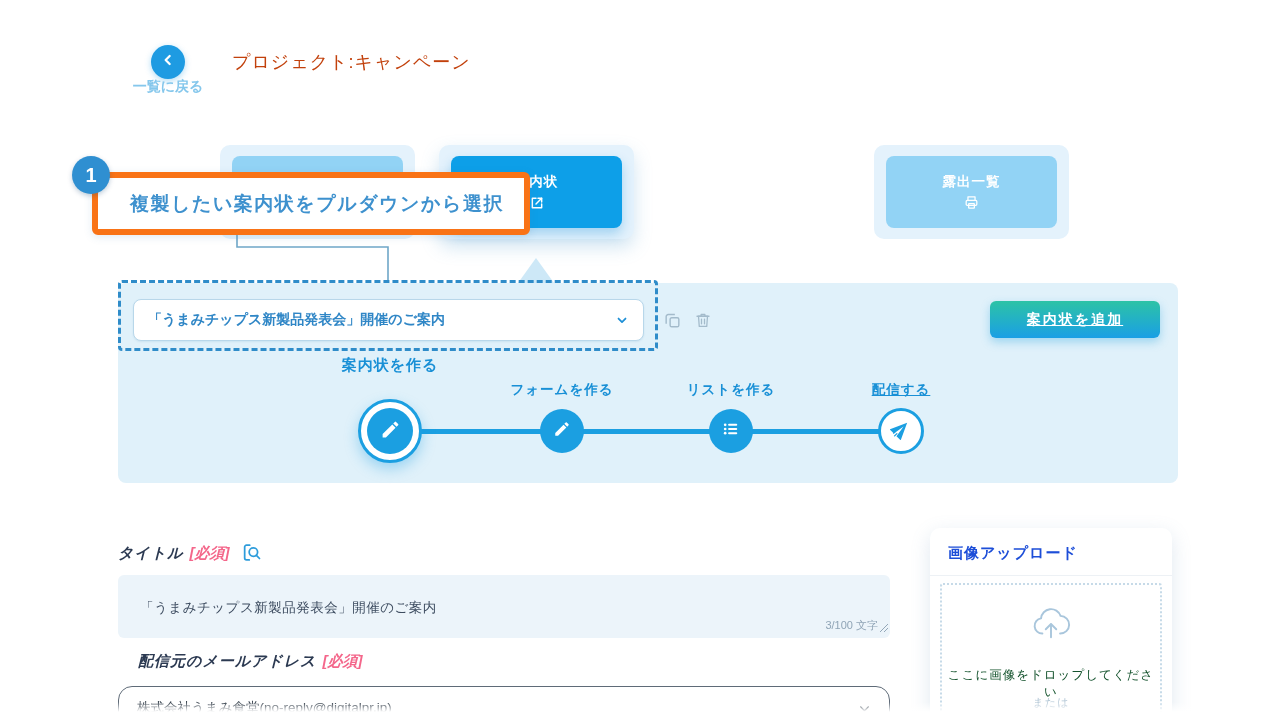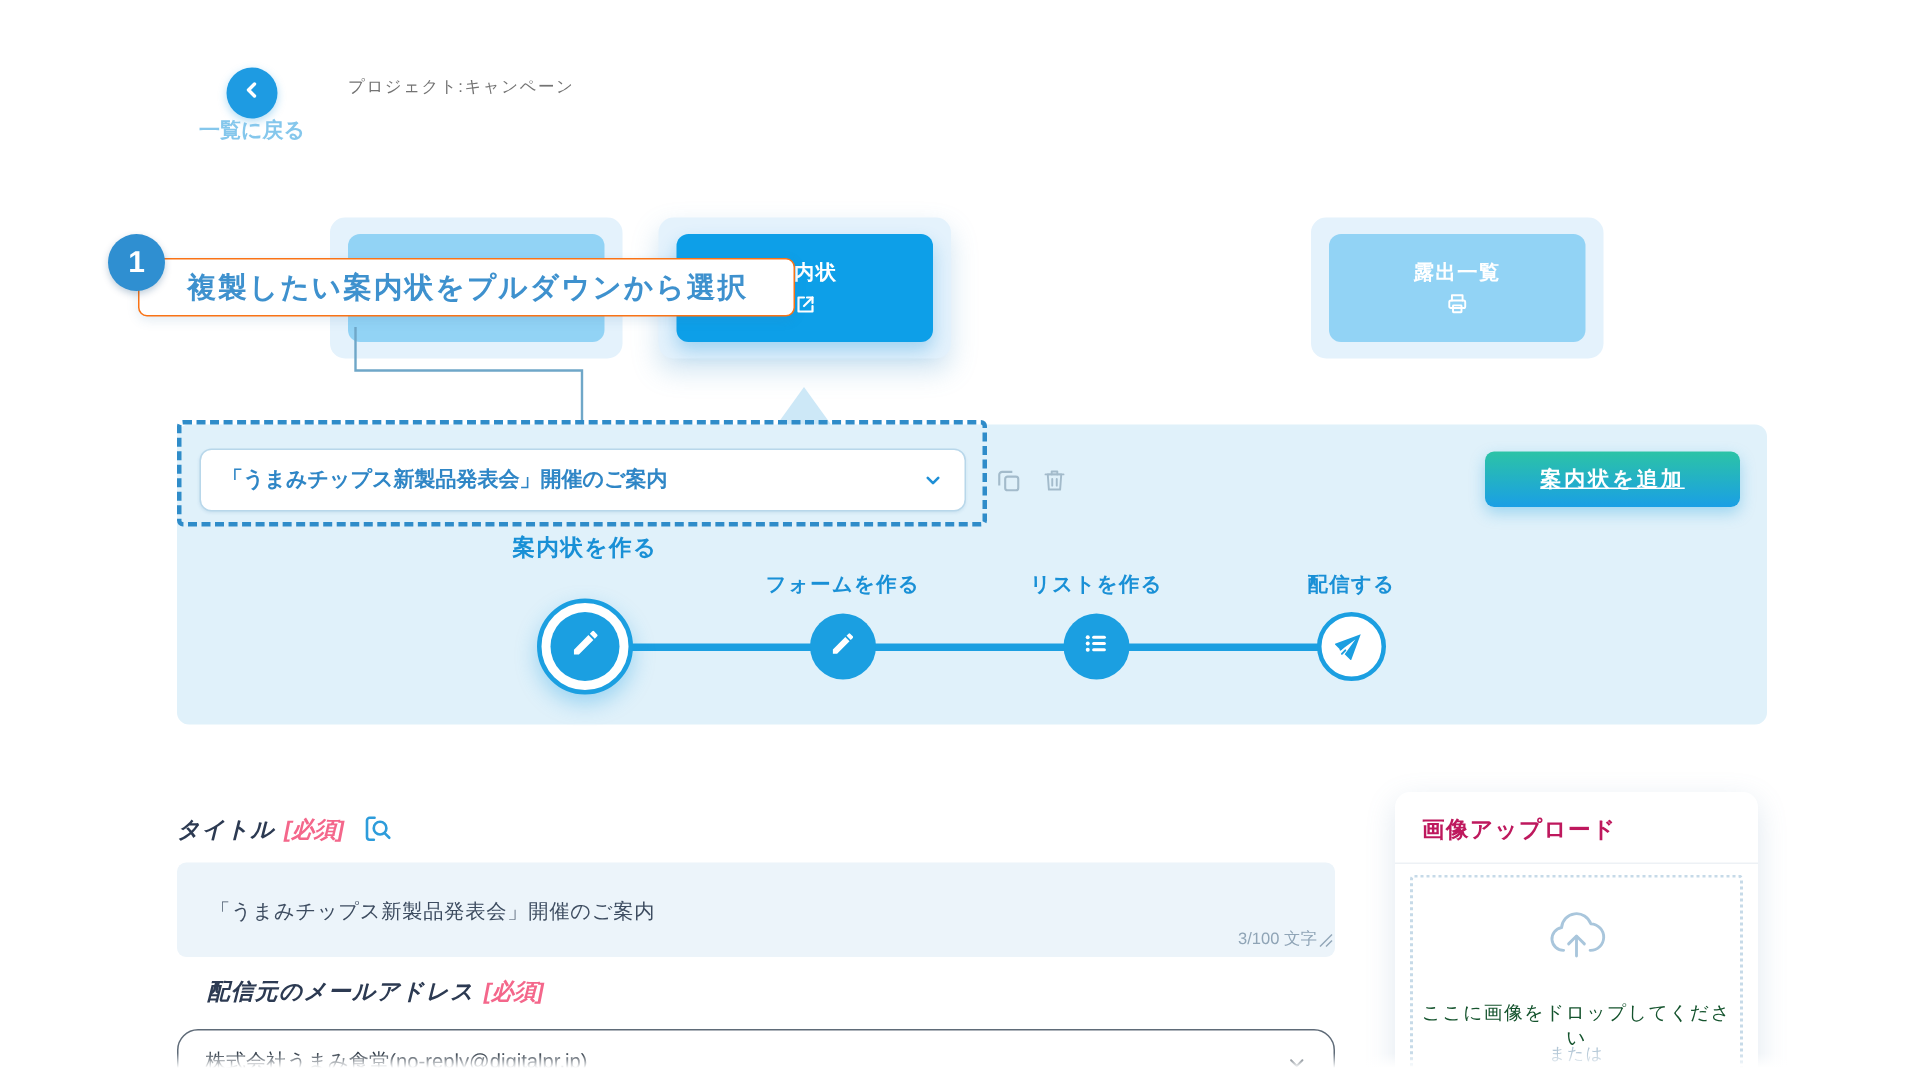--- a/index.html
+++ b/index.html
@@ -6,41 +6,41 @@
   html,body { background:#fff; }
   body { font-family: "Liberation Sans", sans-serif; }
   #app { position: relative; width: 1280px; height: 720px; background: #fff; overflow: hidden; }
 
   
   .back-btn { position:absolute; left:151px; top:45px; width:34px; height:34px; border-radius:50%;
     background:#1e9be2; display:flex; align-items:center; justify-content:center; cursor:pointer;
     box-shadow:0 2px 6px rgba(30,155,226,.35); z-index:2;}
   .back-label { position:absolute; left:118px; top:78px; width:100px; text-align:center;
     color:#85c7ec; font-size:14px; font-weight:600; z-index:2;}
-  .proj-label { position:absolute; left:232px; top:50px; color:#737373; font-size:11px; letter-spacing:1px; }
+  .proj-label { position:absolute; left:232px; top:50px; color:#c2410c; font-size:18px; letter-spacing:1px; }
   .proj-title { position:absolute; left:232px; top:74px; color:#333f51; font-size:17.5px; font-weight:600; letter-spacing:1px; }
 
   
   .tab-wrap { position:absolute; top:145px; width:195px; height:94px; background:#e4f2fc; border-radius:10px; z-index:1; }
   .tab-wrap.active { box-shadow:0 8px 18px rgba(90,160,210,.28); }
   .tab-card { position:absolute; left:12px; top:11px; width:171px; height:72px; border-radius:8px;
     background:#92d3f5; display:flex; flex-direction:column; align-items:center; justify-content:center;
     gap:3px; cursor:pointer; }
   .tab-card.active { background:#0d9fe8; box-shadow:0 6px 12px rgba(10,140,220,.3); }
   .tab-label { color:#fff; font-size:13.5px; font-weight:bold; letter-spacing:1px; }
   .tab-icon { height:18px; display:flex; align-items:center; }
 
   
   .notch { position:absolute; left:518px; top:258px; width:0; height:0;
     border-left:18px solid transparent; border-right:18px solid transparent;
     border-bottom:25px solid #cde8f7; z-index:2; }
 
   
-  .tooltip { position:absolute; left:92px; top:172px; width:438px; height:39px; background:#fff;
-    border:1px solid #f97316; border-radius:6px; box-shadow:0 2px 8px rgba(60,120,170,.15);
+  .tooltip { position:absolute; left:92px; top:172px; width:438px; height:63px; background:#fff;
+    border:6px solid #f97316; border-radius:6px; box-shadow:0 2px 8px rgba(60,120,170,.15);
     display:flex; align-items:center; padding-left:32px; z-index:6; }
   .tooltip-text { color:#3e91ce; font-size:19px; font-weight:bold; letter-spacing:1.5px; }
   .step-badge { position:absolute; left:72px; top:156px; width:38px; height:38px; border-radius:50%;
     background:#2f8fd1; color:#fff; font-size:20px; font-weight:bold; display:flex; align-items:center;
     justify-content:center; z-index:7; box-shadow:0 2px 5px rgba(0,60,110,.25); }
 
   .connector { position:absolute; left:0; top:0; z-index:3; pointer-events:none; }
 
   
   .band { position:absolute; left:118px; top:283px; width:1060px; height:200px; background:#e0f1fa; border-radius:8px; z-index:1; }
@@ -84,21 +84,21 @@
   .resize-handle { position:absolute; right:1px; bottom:1px; }
 
   .email-select { position:absolute; left:118px; top:686px; width:772px; height:44px; background:#fff;
     border:1.5px solid #5f6b78; border-radius:14px; display:flex; align-items:center; padding:0 18px;
     z-index:2; cursor:pointer; }
   .email-select-text { color:#2f3a46; font-size:13.5px; flex:1; }
 
   
   .upload-panel { position:absolute; left:930px; top:528px; width:242px; height:200px; background:#fff;
     border-radius:10px; box-shadow:0 6px 20px rgba(100,140,180,.2); z-index:5; }
-  .upload-title { position:absolute; left:18px; top:16px; color:#be185d; font-size:15px; font-weight:bold; letter-spacing:1px; }
+  .upload-title { position:absolute; left:18px; top:16px; color:#1d4ed8; font-size:15px; font-weight:bold; letter-spacing:1px; }
   .upload-divider { position:absolute; left:0; top:47px; width:100%; height:1px; background:#edf1f5; }
   .dropzone { position:absolute; left:10px; top:55px; width:222px; height:145px; border:2px dotted #c6dae8;
     border-bottom:none; border-radius:3px; }
   .cloud-wrap { position:absolute; left:0; top:22px; width:100%; display:flex; justify-content:center; }
   .drop-text { position:absolute; left:0; top:82px; width:100%; text-align:center; color:#14532d;
     font-size:12.5px; letter-spacing:1px; }
   .or-text { position:absolute; left:0; top:110px; width:100%; text-align:center; color:#b3c7d6; font-size:11px; letter-spacing:1px; }
 
   
   .bottom-fade { position:absolute; left:0; top:702px; width:1280px; height:18px; z-index:9;
@@ -180,21 +180,21 @@
         <path d="M9.5 7V4.5h5V7"></path>
         <path d="M6 7l1 13.5h10L18 7z"></path>
         <path d="M10 11v6M14 11v6"></path>
       </svg>
   </span>
   <button class="add-btn">案内状を追加</button>
 
   <div class="step-label big" style="left:320px; width:140px;">案内状を作る</div>
   <div class="step-label small" style="left:492px; width:140px;">フォームを作る</div>
   <div class="step-label small" style="left:661px; width:140px;">リストを作る</div>
-  <div class="step-label small" style="left:831px; width:140px;">配信する</div>
+  <div class="step-label small" style="left:831px; width:140px;text-decoration:underline;">配信する</div>
   <div class="step-line"></div>
 
   <div class="step-circle s1">
     <div class="s1-inner">
       <span>
         <svg width="21" height="21" viewBox="0 0 24 24" fill="#fff">
             <path d="M3 17.25V21h3.75L17.8 9.94l-3.75-3.75L3 17.25zM20.7 7.04a1 1 0 0 0 0-1.41l-2.34-2.34a1 1 0 0 0-1.41 0l-1.83 1.83 3.75 3.75 1.83-1.83z"></path>
           </svg>
       </span>
     </div>

